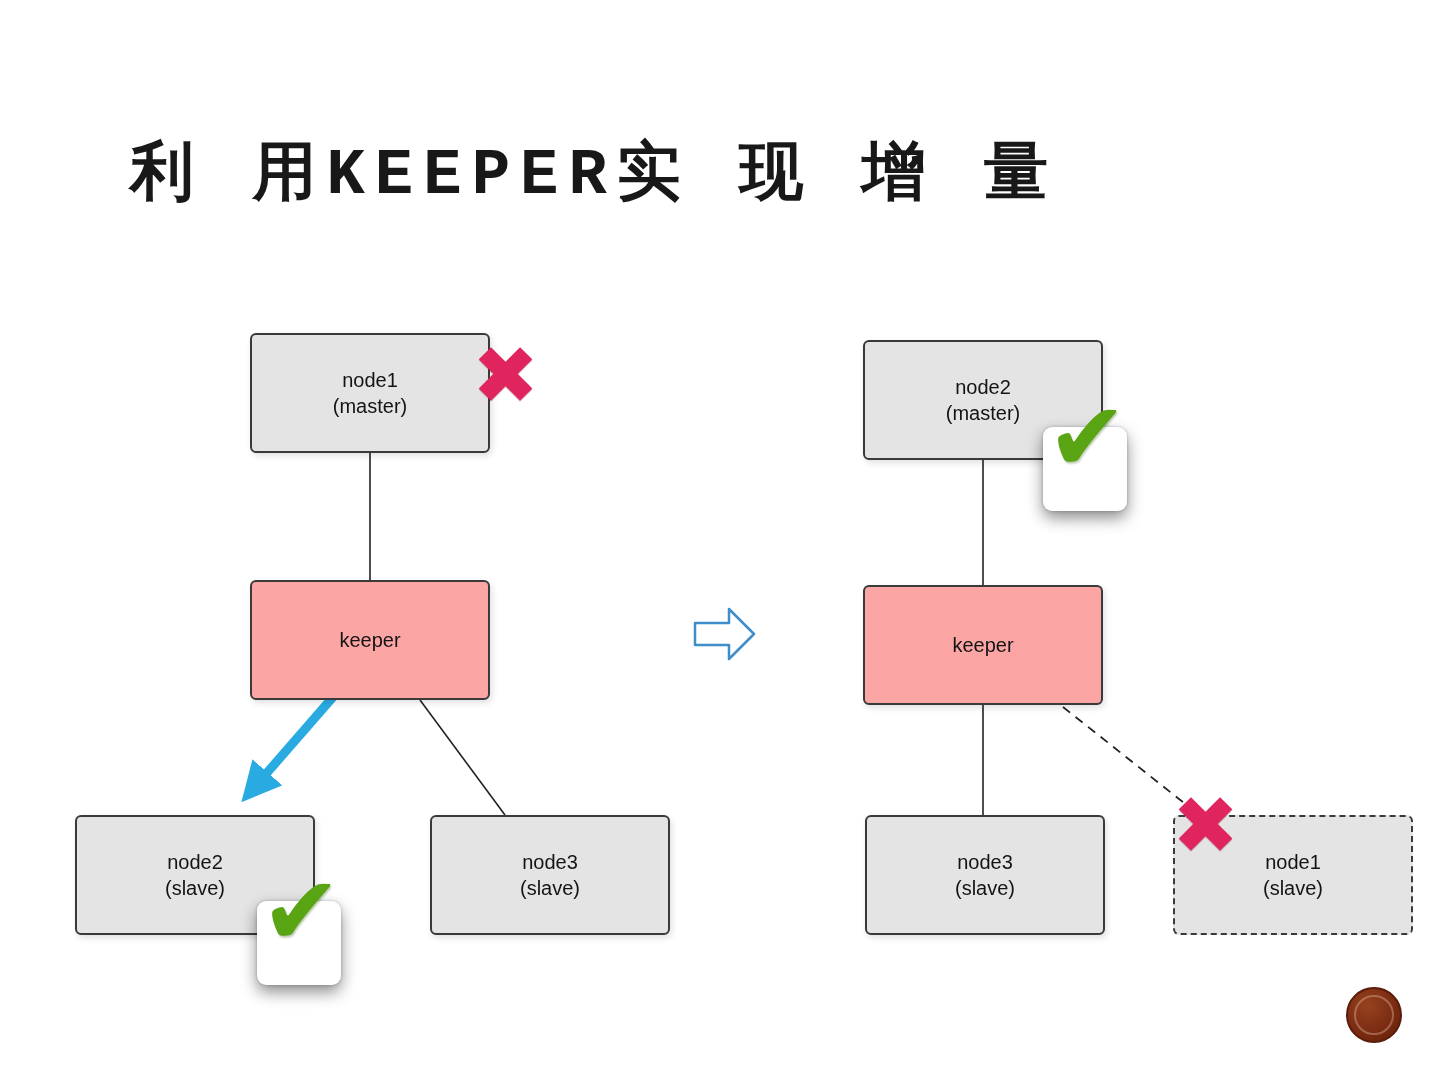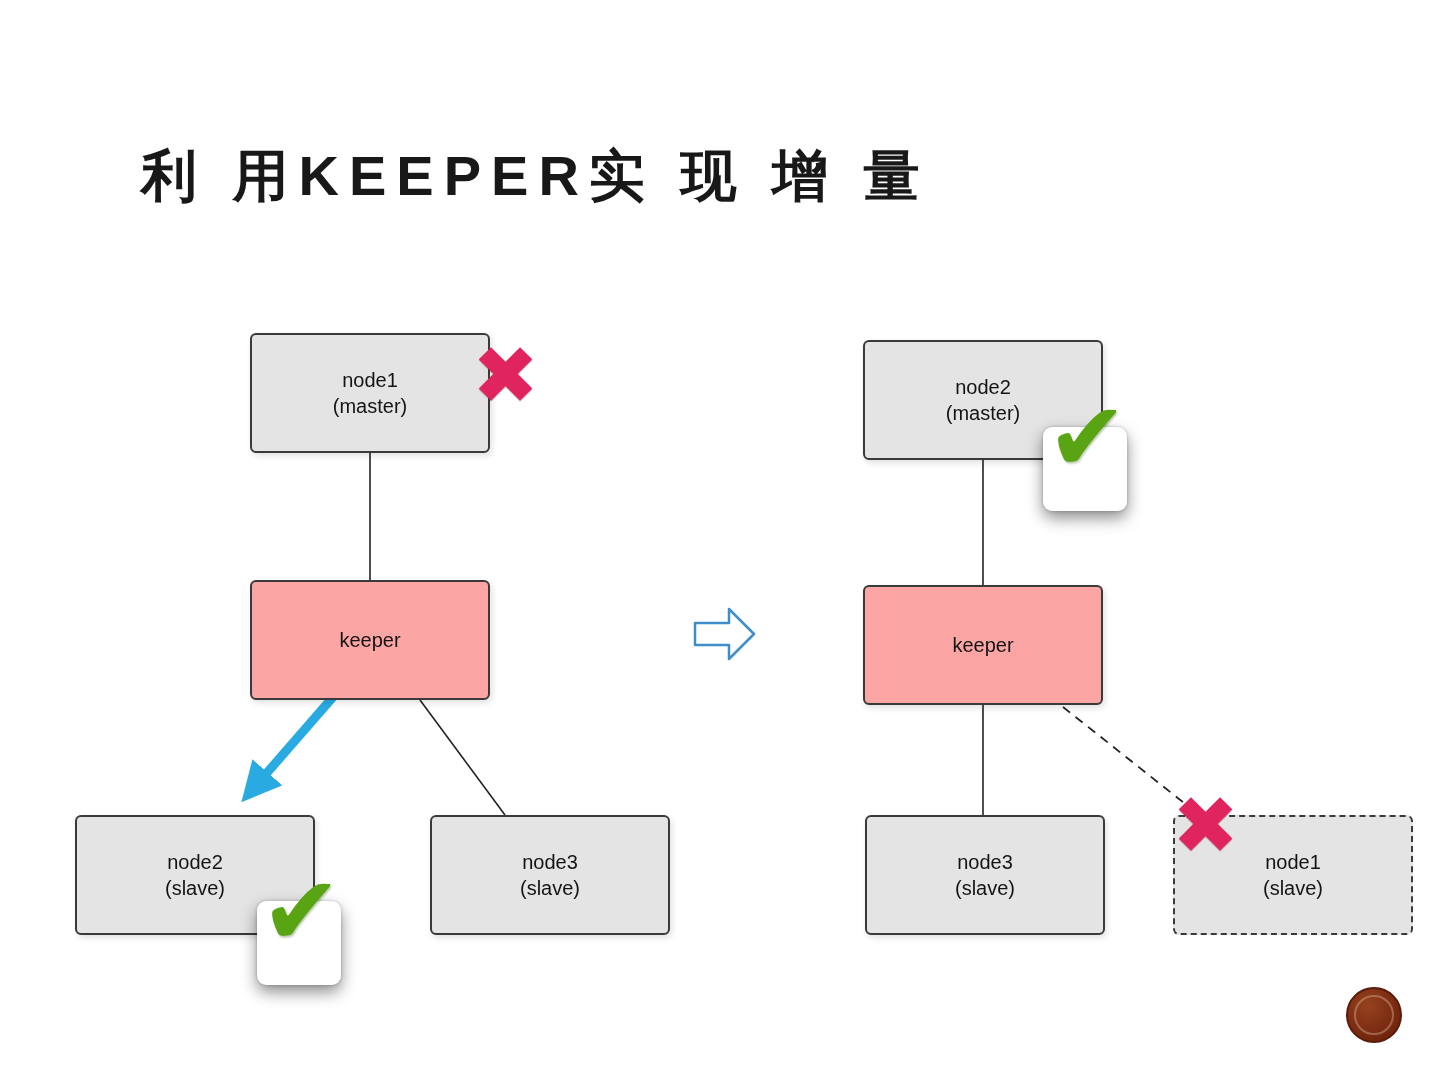--- a/index.html
+++ b/index.html
@@ -16,26 +16,26 @@
   }
   .slide {
     position: absolute;
     inset: 0;
     background: #ffffff;
   }
   .title {
     position: absolute;
     left: 130px;
     top: 128px;
-    margin: 11px;
-    font-size: 56px;
+    margin: 0;
+    font-size: 64px;
     font-weight: bold;
     letter-spacing: 10px;
     color: #181818;
-    font-family: Liberation Sans, sans-serif;
+    font-family: Liberation Mono, monospace;
     white-space: nowrap;
   }
   svg.connectors {
     position: absolute;
     left: 0;
     top: 0;
     z-index: 1;
   }
   .node {
     position: absolute;

